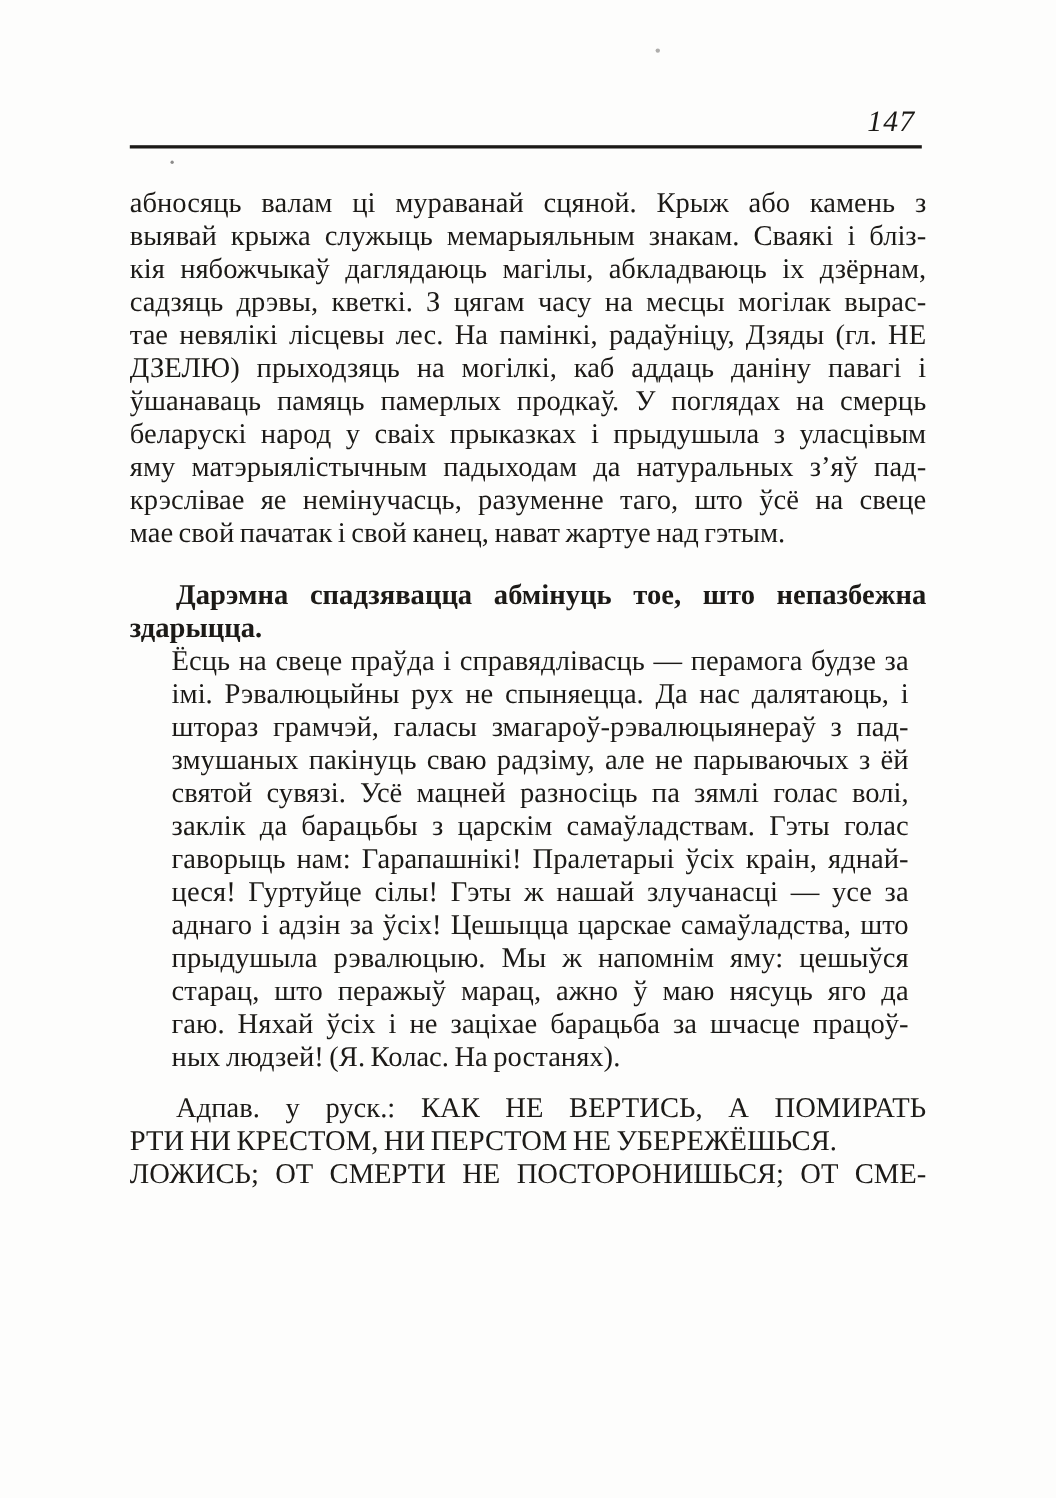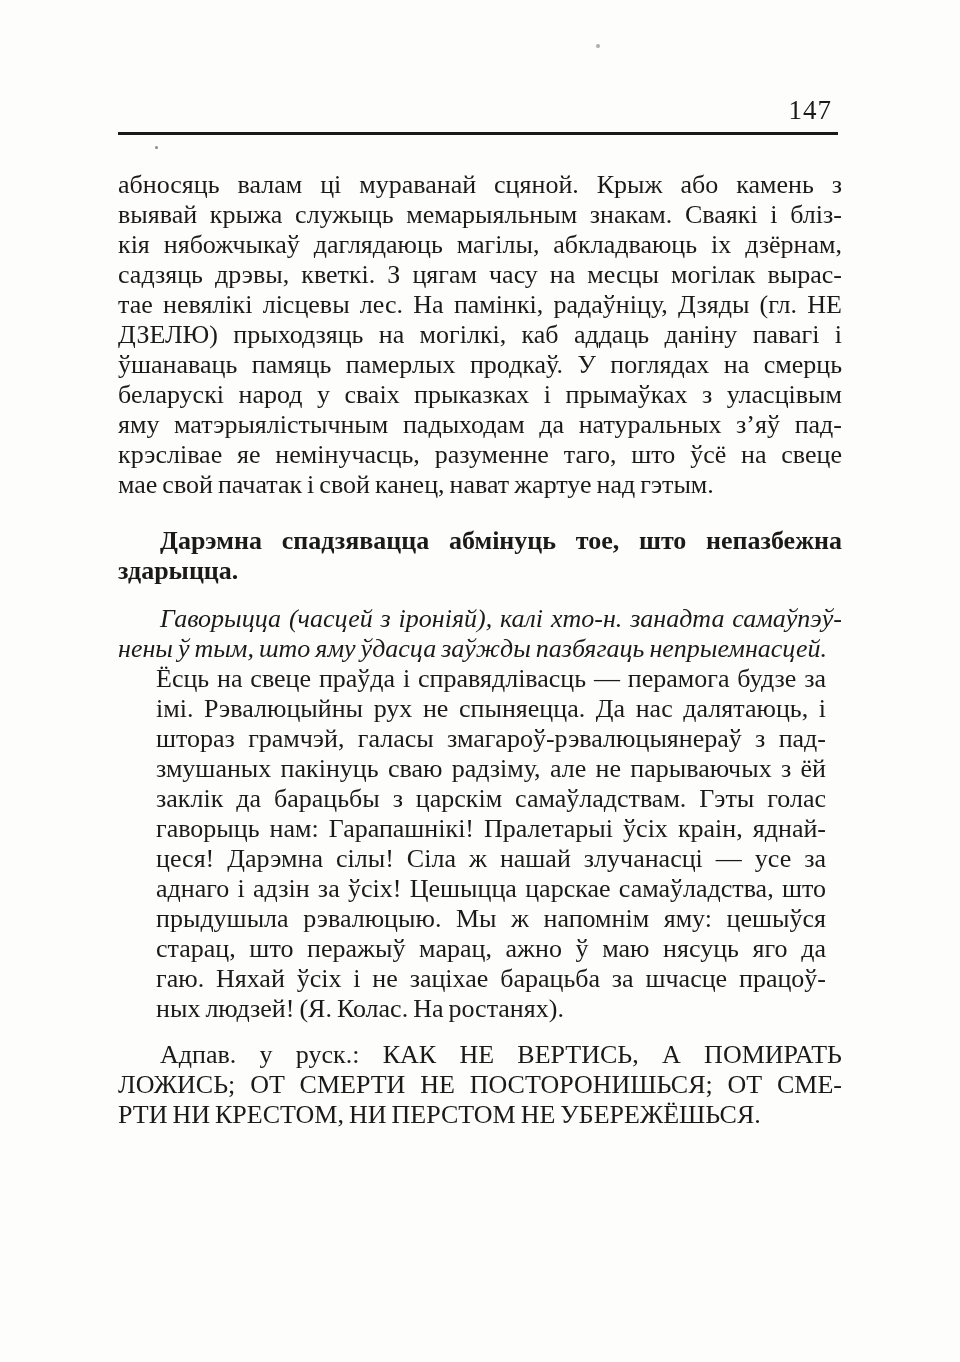--- a/index.html
+++ b/index.html
@@ -18,20 +18,21 @@
     position: absolute;
     inset: 0;
   }
   .page-number {
     position: absolute;
     top: 95px;
     right: 128px;
     font-size: 27px;
     line-height: 30px;
     letter-spacing: 1px;
+    font-style: italic;
   }
   .header-rule {
     position: absolute;
     top: 132px;
     left: 118px;
     width: 720px;
     height: 3px;
   }
   .text-block {
     position: absolute;
@@ -101,46 +102,43 @@
   <div class="scan-artifact artifact-2" style="background: rgb(28, 26, 23);"></div>
   <main class="text-block">
       <div class="para body">
         <div class="line">абносяць валам ці мураванай сцяной. Крыж або камень з</div>
         <div class="line">выявай крыжа служыць мемарыяльным знакам. Сваякі і бліз-</div>
         <div class="line">кія нябожчыкаў даглядаюць магілы, абкладваюць іх дзёрнам,</div>
         <div class="line">садзяць дрэвы, кветкі. З цягам часу на месцы могілак вырас-</div>
         <div class="line">тае невялікі лісцевы лес. На памінкі, радаўніцу, Дзяды (гл. НЕ</div>
         <div class="line">ДЗЕЛЮ) прыходзяць на могілкі, каб аддаць даніну павагі і</div>
         <div class="line">ўшанаваць памяць памерлых продкаў. У поглядах на смерць</div>
-        <div class="line">беларускі народ у сваіх прыказках і прымаўках з уласцівым</div>
+        <div class="line">беларускі народ у сваіх прыказках і прыдушыла з уласцівым</div>
         <div class="line">яму матэрыялістычным падыходам да натуральных з’яў пад-</div>
         <div class="line">крэслівае яе немінучасць, разуменне таго, што ўсё на свеце</div>
         <div class="line last">мае свой пачатак і свой канец, нават жартуе над гэтым.</div>
       </div>
       <div class="para bold indent">
         <div class="line">Дарэмна спадзявацца абмінуць тое, што непазбежна павінна</div>
         <div class="line last">здарыцца.</div>
       </div>
-      <div class="para italic indent">
-        <div class="line">Гаворыцца (часцей з іроніяй), калі хто-н. занадта самаўпэў-</div>
-        <div class="line last">нены ў тым, што яму ўдасца заўжды пазбягаць непрыемнасцей.</div>
-      </div>
       <div class="para quote">
         <div class="line">Ёсць на свеце праўда і справядлівасць — перамога будзе за</div>
         <div class="line">імі. Рэвалюцыйны рух не спыняецца. Да нас далятаюць, і</div>
         <div class="line">штораз грамчэй, галасы змагароў-рэвалюцыянераў з пад-</div>
         <div class="line">змушаных пакінуць сваю радзіму, але не парываючых з ёй</div>
+        <div class="line">святой сувязі. Усё мацней разносіць па зямлі голас волі,</div>
         <div class="line">заклік да барацьбы з царскім самаўладствам. Гэты голас</div>
         <div class="line">гаворыць нам: Гарапашнікі! Пралетарыі ўсіх краін, яднай-</div>
-        <div class="line">цеся! Дарэмна сілы! Сіла ж нашай злучанасці — усе за</div>
+        <div class="line">цеся! Гуртуйце сілы! Гэты ж нашай злучанасці — усе за</div>
         <div class="line">аднаго і адзін за ўсіх! Цешыцца царскае самаўладства, што</div>
         <div class="line">прыдушыла рэвалюцыю. Мы ж напомнім яму: цешыўся</div>
         <div class="line">старац, што перажыў марац, ажно ў маю нясуць яго да</div>
         <div class="line">гаю. Няхай ўсіх і не заціхае барацьба за шчасце працоў-</div>
         <div class="line last">ных людзей! (Я. Колас. На ростанях).</div>
       </div>
       <div class="para equiv indent">
         <div class="line">Адпав. у руск.: КАК НЕ ВЕРТИСЬ, А ПОМИРАТЬ</div>
+        <div class="line last">РТИ НИ КРЕСТОМ, НИ ПЕРСТОМ НЕ УБЕРЕЖЁШЬСЯ.</div>
         <div class="line">ЛОЖИСЬ; ОТ СМЕРТИ НЕ ПОСТОРОНИШЬСЯ; ОТ СМЕ-</div>
-        <div class="line last">РТИ НИ КРЕСТОМ, НИ ПЕРСТОМ НЕ УБЕРЕЖЁШЬСЯ.</div>
       </div>
     </main>
 </div>
 
 </body></html>

